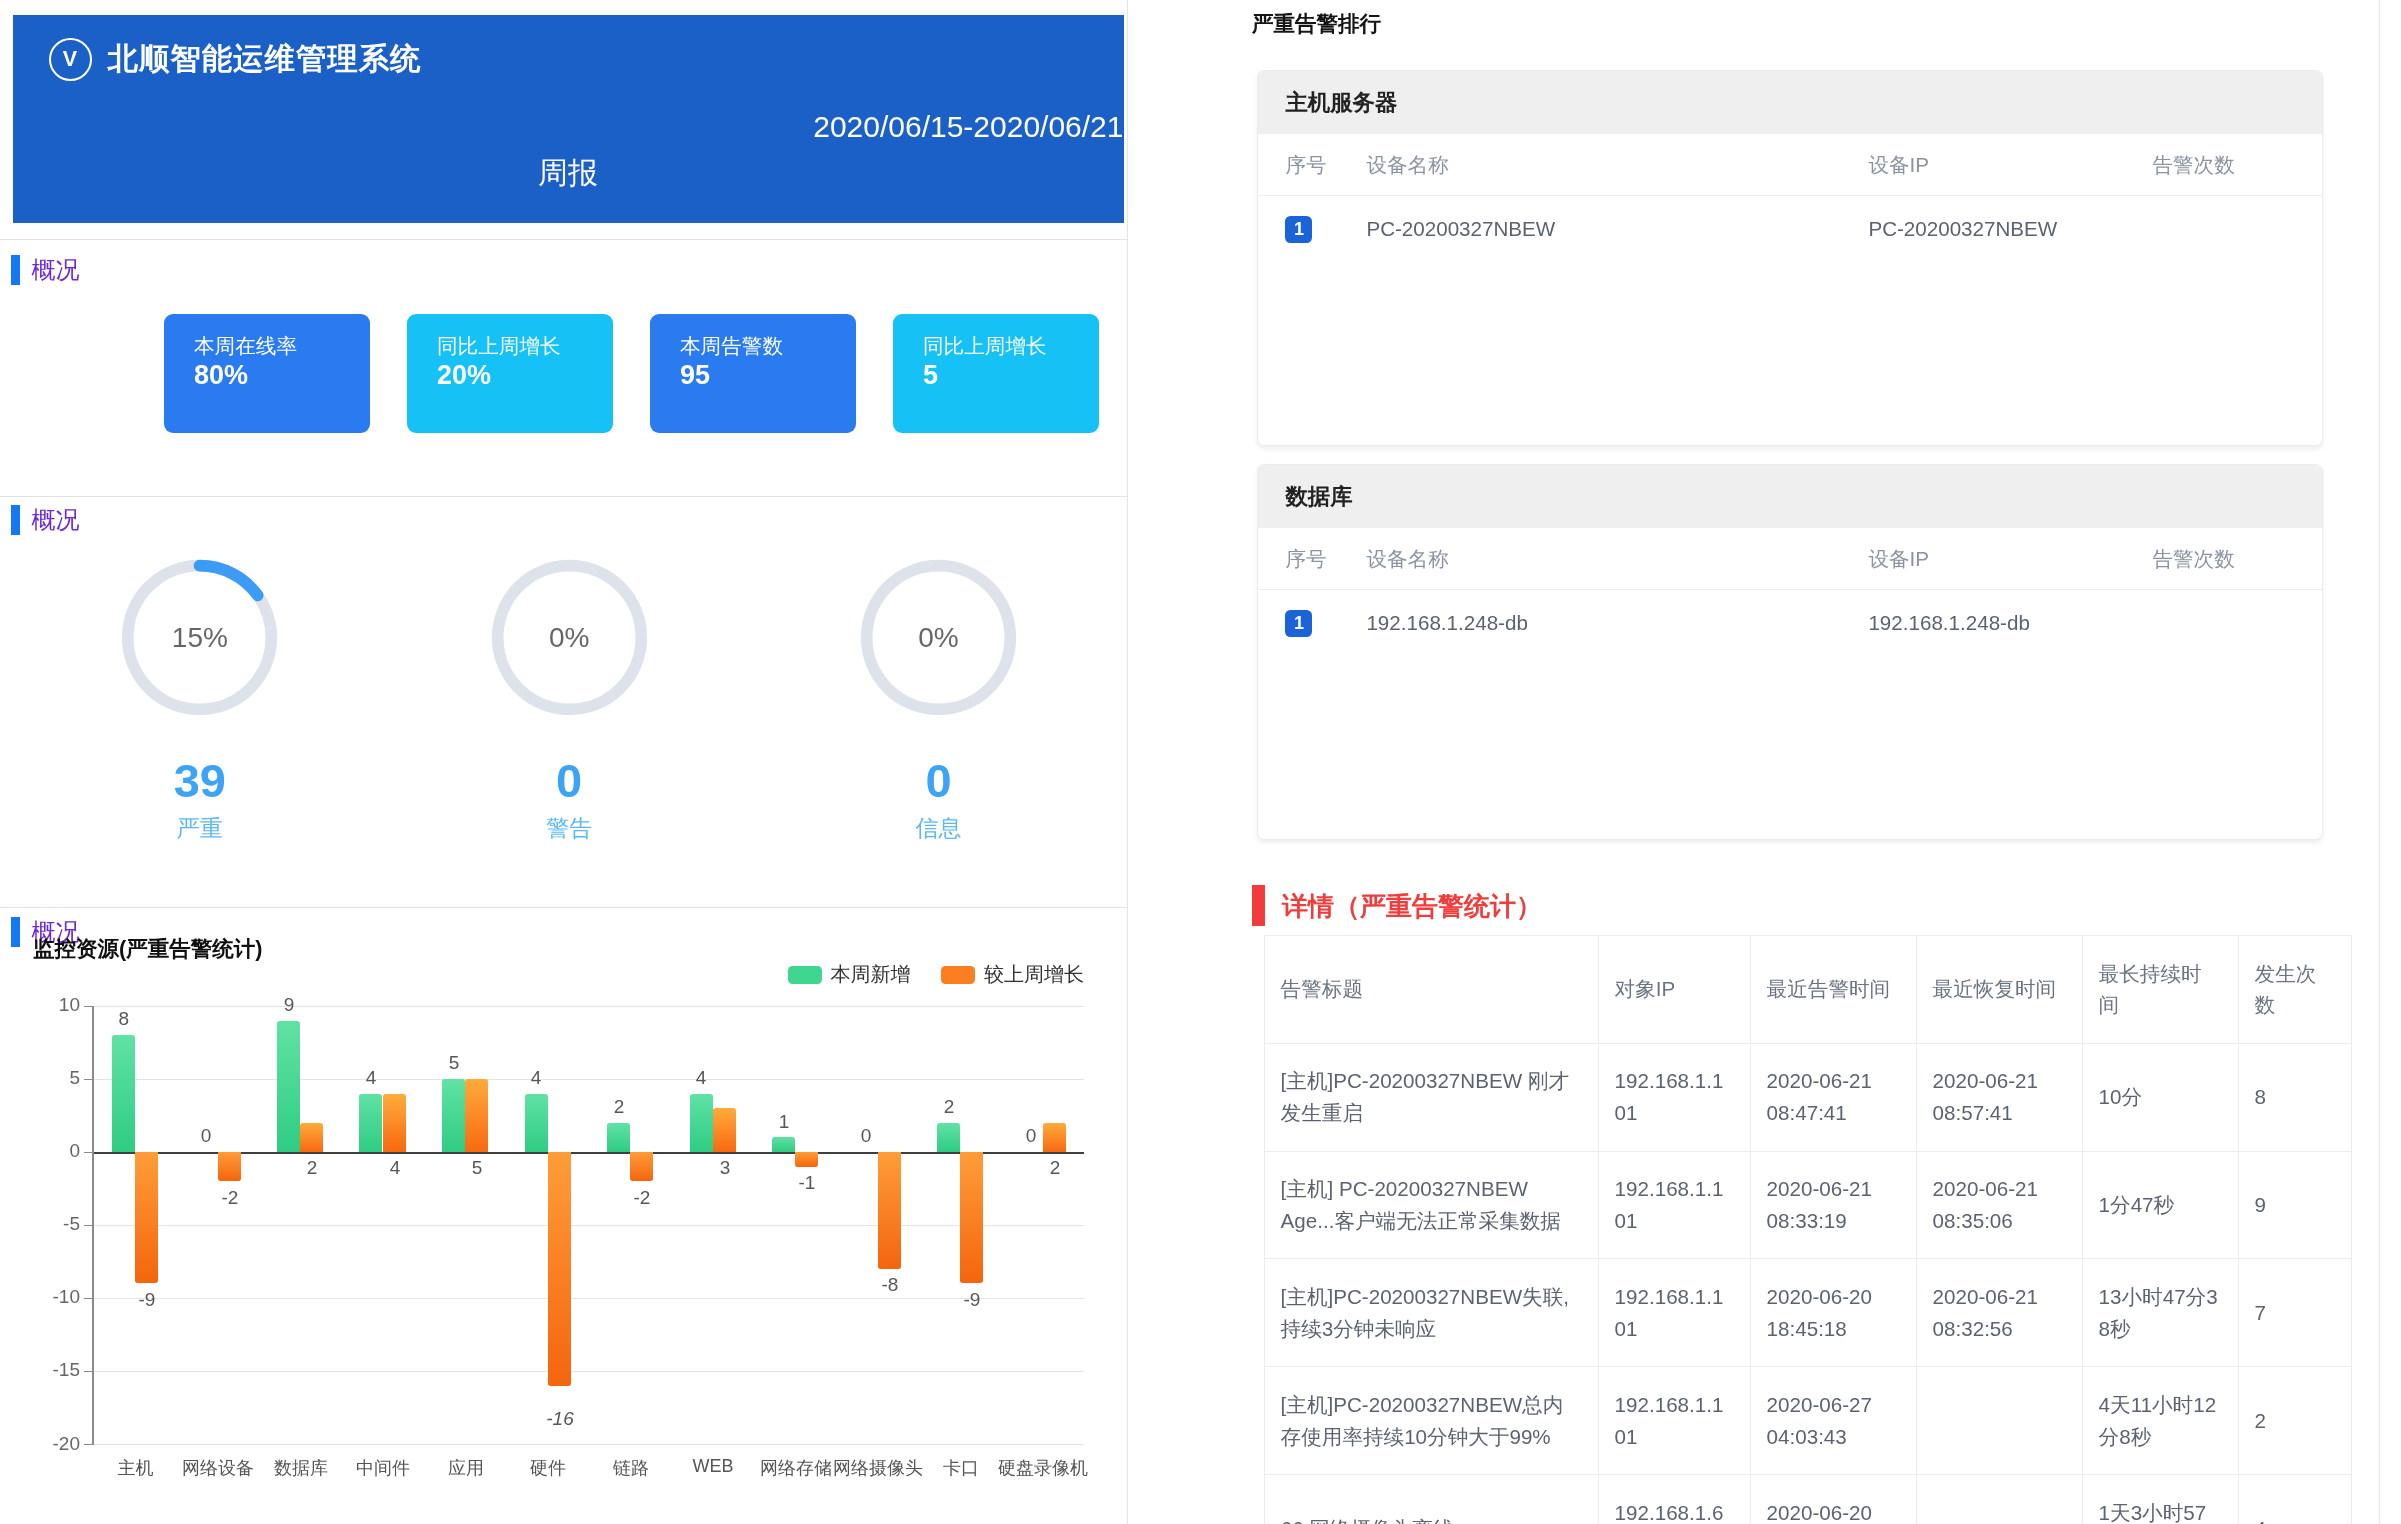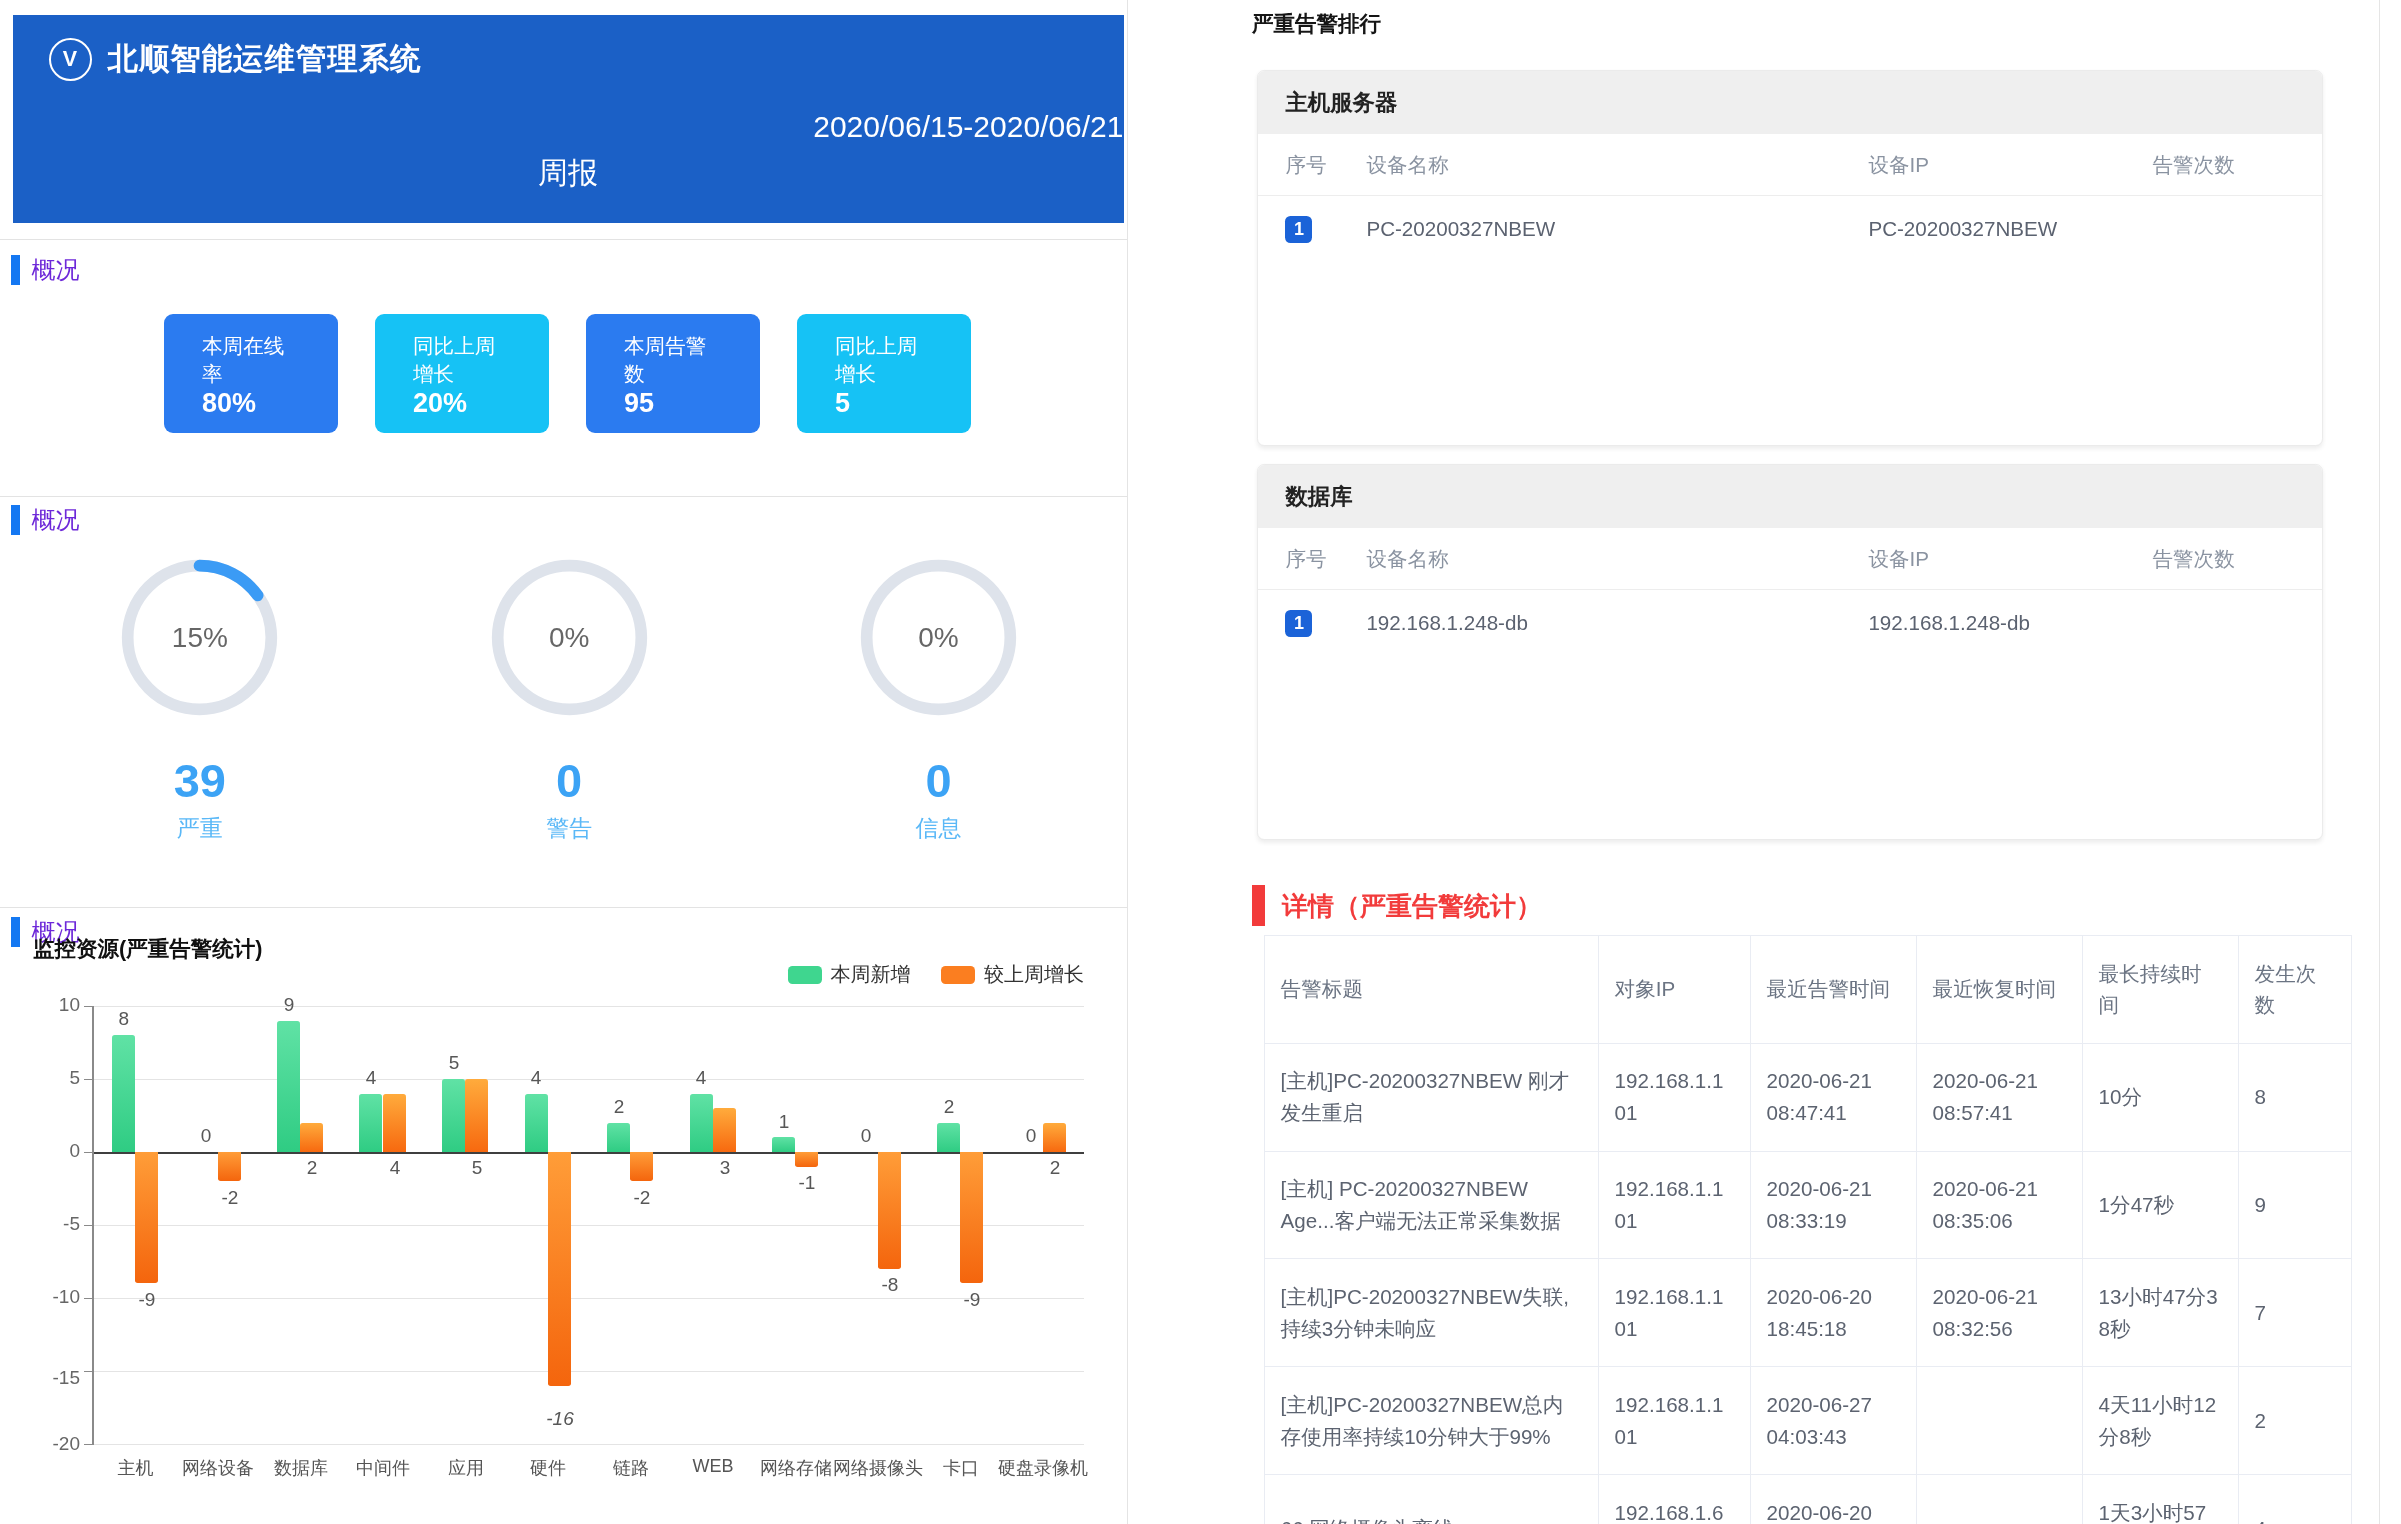--- a/index.html
+++ b/index.html
@@ -16,21 +16,21 @@
 
   .sep{position:absolute;left:0;width:1127px;height:0.9px;background:#e3e3e3;}
   .sep1{top:239px}.sep2{top:496px}.sep3{top:907px}
 
   .sec{position:absolute;left:10.8px;display:flex;align-items:center;gap:11.6px;}
   .s1{top:254px}.s2{top:504px}.s3{top:916px}
   .sec-bar{width:9px;height:30.5px;background:#1478f2;}
   .sec-text{font-size:24px;font-weight:normal;color:#6d28d9;}
 
   .stat-row{position:absolute;top:314px;left:164px;display:flex;gap:37px;}
-  .stat-card{width:174px;height:119px;border-radius:9px;color:#fff;padding:18px 38px;box-sizing:border-box;display:flex;flex-direction:column;justify-content:space-between;}
+  .stat-card{width:206px;height:119px;border-radius:9px;color:#fff;padding:18px 30px;box-sizing:border-box;display:flex;flex-direction:column;}
   .stat-label{font-size:20.6px;}
   .stat-value{font-size:27px;font-weight:bold;}
 
   .donuts{position:absolute;top:554px;left:15.2px;width:1108px;display:flex;}
   .donut-item{flex:1;display:flex;flex-direction:column;align-items:center;}
   .donut-wrap{position:relative;width:167px;height:167px;}
   .donut-svg{width:167px;height:167px;display:block;}
   .donut-pct{position:absolute;inset:0;display:flex;align-items:center;justify-content:center;font-size:28px;color:#666;}
   .donut-num{margin-top:36px;font-size:47px;font-weight:bold;color:#3ca3f5;line-height:1;}
   .donut-lab{margin-top:9px;font-size:23px;color:#5ab8f7;}
@@ -173,21 +173,21 @@
       <div class="grid zero" style="top: 146px;"></div>
       <div class="ytick" style="top: 134px;">0</div>
       <div class="ytickmark" style="top: 146px;"></div>
       <div class="grid" style="top: 219px;"></div>
       <div class="ytick" style="top: 207px;">-5</div>
       <div class="ytickmark" style="top: 219px;"></div>
       <div class="grid" style="top: 292px;"></div>
       <div class="ytick" style="top: 280px;">-10</div>
       <div class="ytickmark" style="top: 292px;"></div>
       <div class="grid" style="top: 365px;"></div>
-      <div class="ytick" style="top: 353px; margin-top: 8px;">-15</div>
+      <div class="ytick" style="top: 353px;">-15</div>
       <div class="ytickmark" style="top: 365px;"></div>
       <div class="grid" style="top: 438px;"></div>
       <div class="ytick" style="top: 427px;">-20</div>
       <div class="ytickmark" style="top: 438px;"></div>
       <div class="bar" style="left: 18px; top: 29px; height: 117px; background: linear-gradient(rgb(96, 226, 165), rgb(47, 204, 131)); border-radius: 2.7px 2.7px 0px 0px;"></div>
       <div class="blabel" style="left: -6.2px; top: 2.3px;">8</div>
       <div class="bar" style="left: 41px; top: 146px; height: 131px; background: linear-gradient(rgb(255, 157, 56), rgb(244, 101, 13)); border-radius: 0px 0px 2.7px 2.7px;"></div>
       <div class="blabel" style="left: 17px; top: 283px;">-9</div>
       <div class="xcat" style="left: -12.5px;">主机</div>
       <div class="blabel" style="left: 76px; top: 119px;">0</div>

